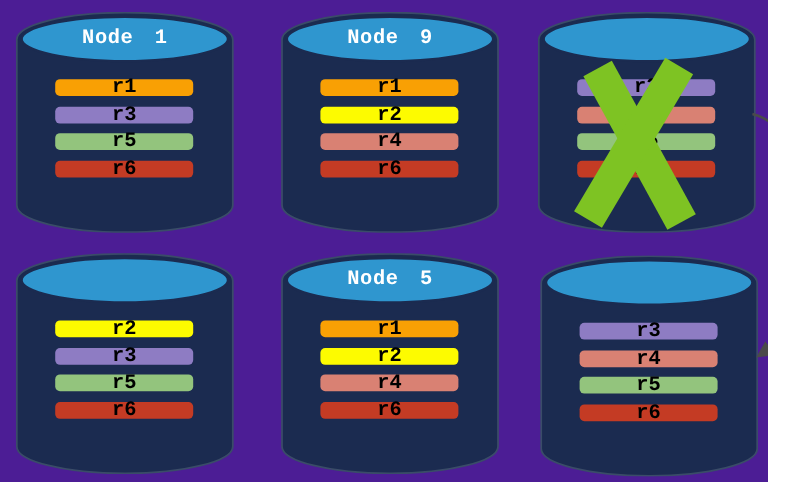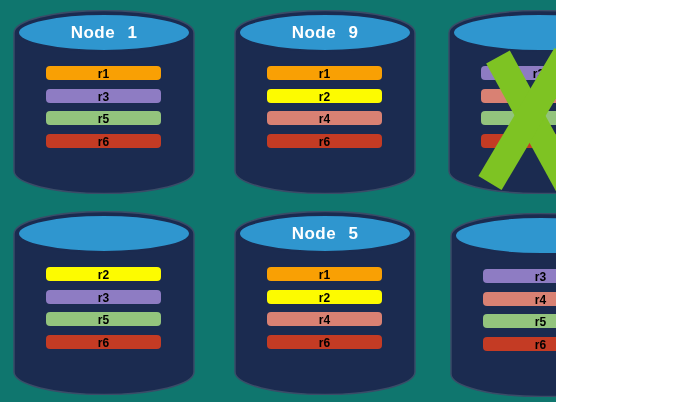--- a/index.html
+++ b/index.html
@@ -1,34 +1,34 @@
 <!DOCTYPE html>
 <html style="--cyl-body: #1b2b50; --cyl-edge: #3a4c68; --cyl-top: #2f96cf; --title-color: #ffffff; --bar-text: #000000;"><head>
 <meta charset="utf-8">
 <style>
   html,body{margin:0;padding:0;background:#ffffff;}
   #canvas{
-    position:relative;width:556px;height:402px;background:#0f766e;overflow:hidden;
-    font-family:Liberation Sans, sans-serif;
+    position:relative;width:640px;height:402px;background:#4c1d95;overflow:hidden;
+    font-family:Liberation Mono, monospace;
   }
   .node{position:absolute;width:182px;height:184px;}
   .cyl{position:absolute;left:0;top:0;width:182px;height:184px;display:block;}
   .cyl-body{fill:var(--cyl-body);stroke:var(--cyl-edge);stroke-width:1.5;}
   .cyl-top{fill:var(--cyl-top);stroke:var(--cyl-body);stroke-width:2;}
   .node-title{
     position:absolute;left:0;top:12px;width:100%;height:21px;line-height:21px;
     text-align:center;color:var(--title-color);font-size:17px;font-weight:bold;
     word-spacing:7px;letter-spacing:0.5px;
   }
   .bar{
     position:absolute;left:33px;width:115px;height:14px;border-radius:4px;
     line-height:14px;text-align:center;
   }
   .bar span{
-    color:var(--bar-text);font-size:12px;font-weight:bold;line-height:14px;text-align:right;
+    color:var(--bar-text);font-size:17px;font-weight:bold;line-height:14px;text-align:right;
   }
   #overlay{position:absolute;left:0;top:0;width:676px;height:402px;pointer-events:none;}
 </style>
 </head>
 <body>
 
 <div id="canvas">
 
   <div class="node" style="left: 13px; top: 10px;">
       <svg class="cyl" viewBox="0 0 182 184" aria-hidden="true">

